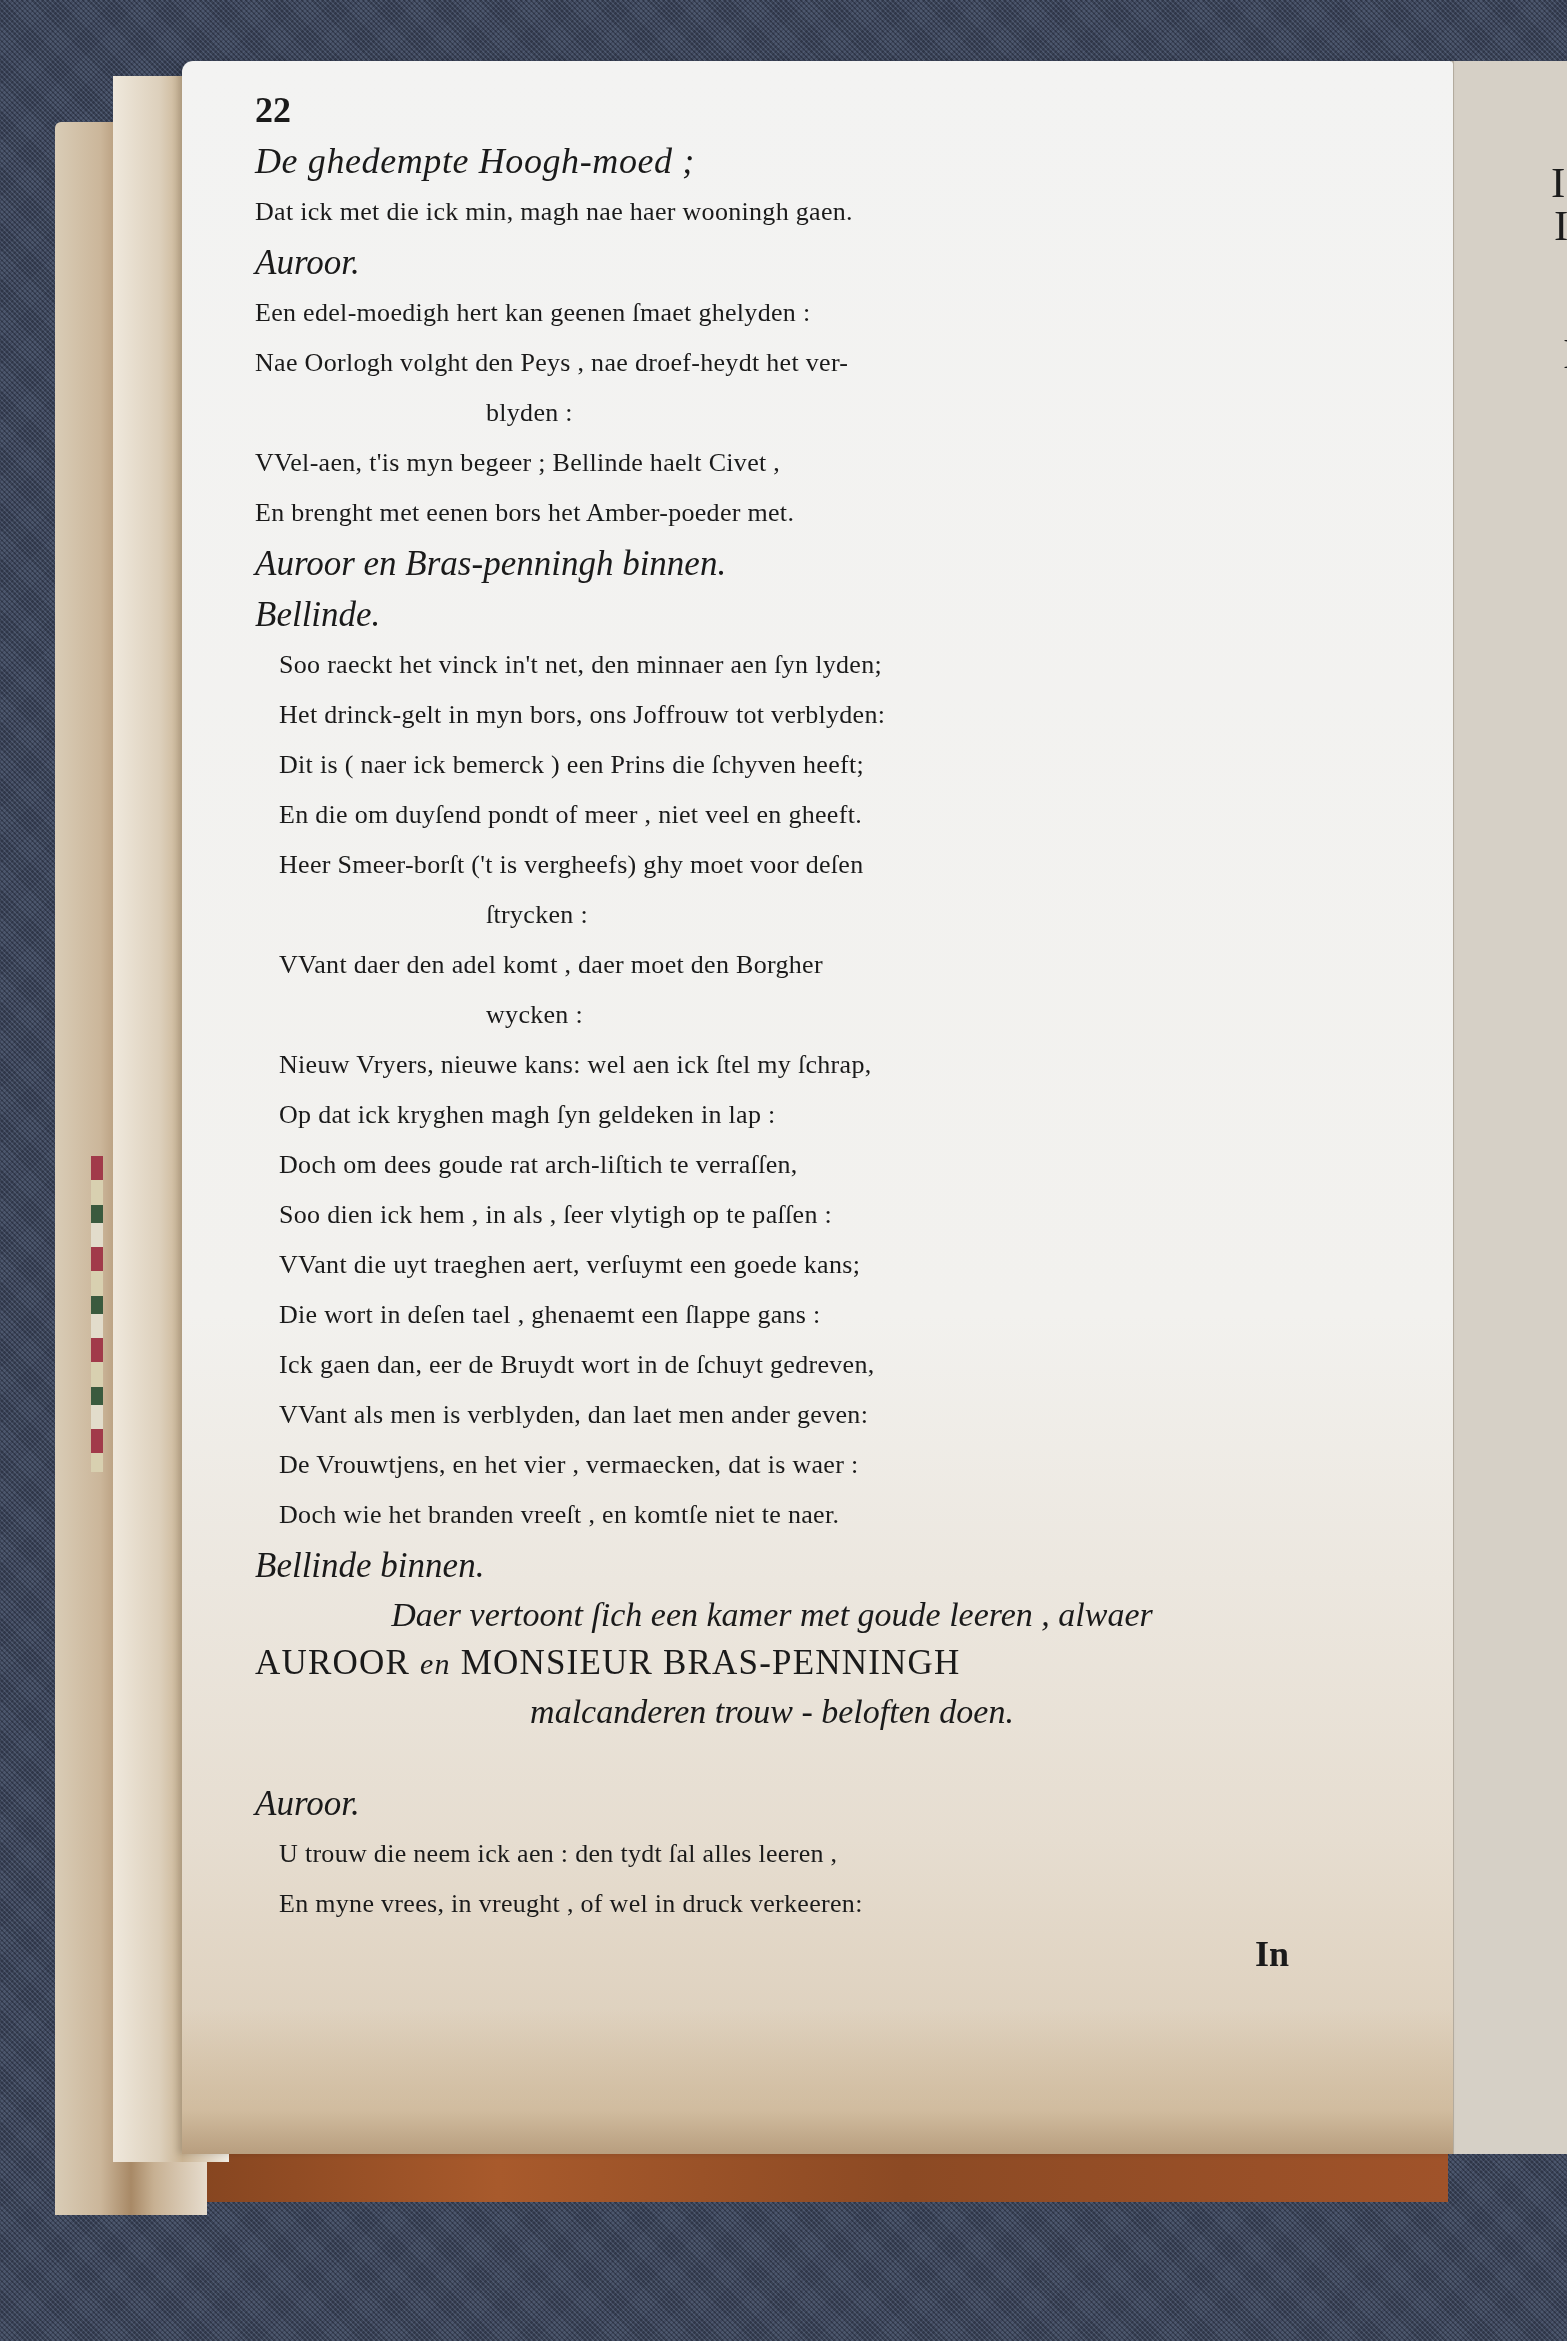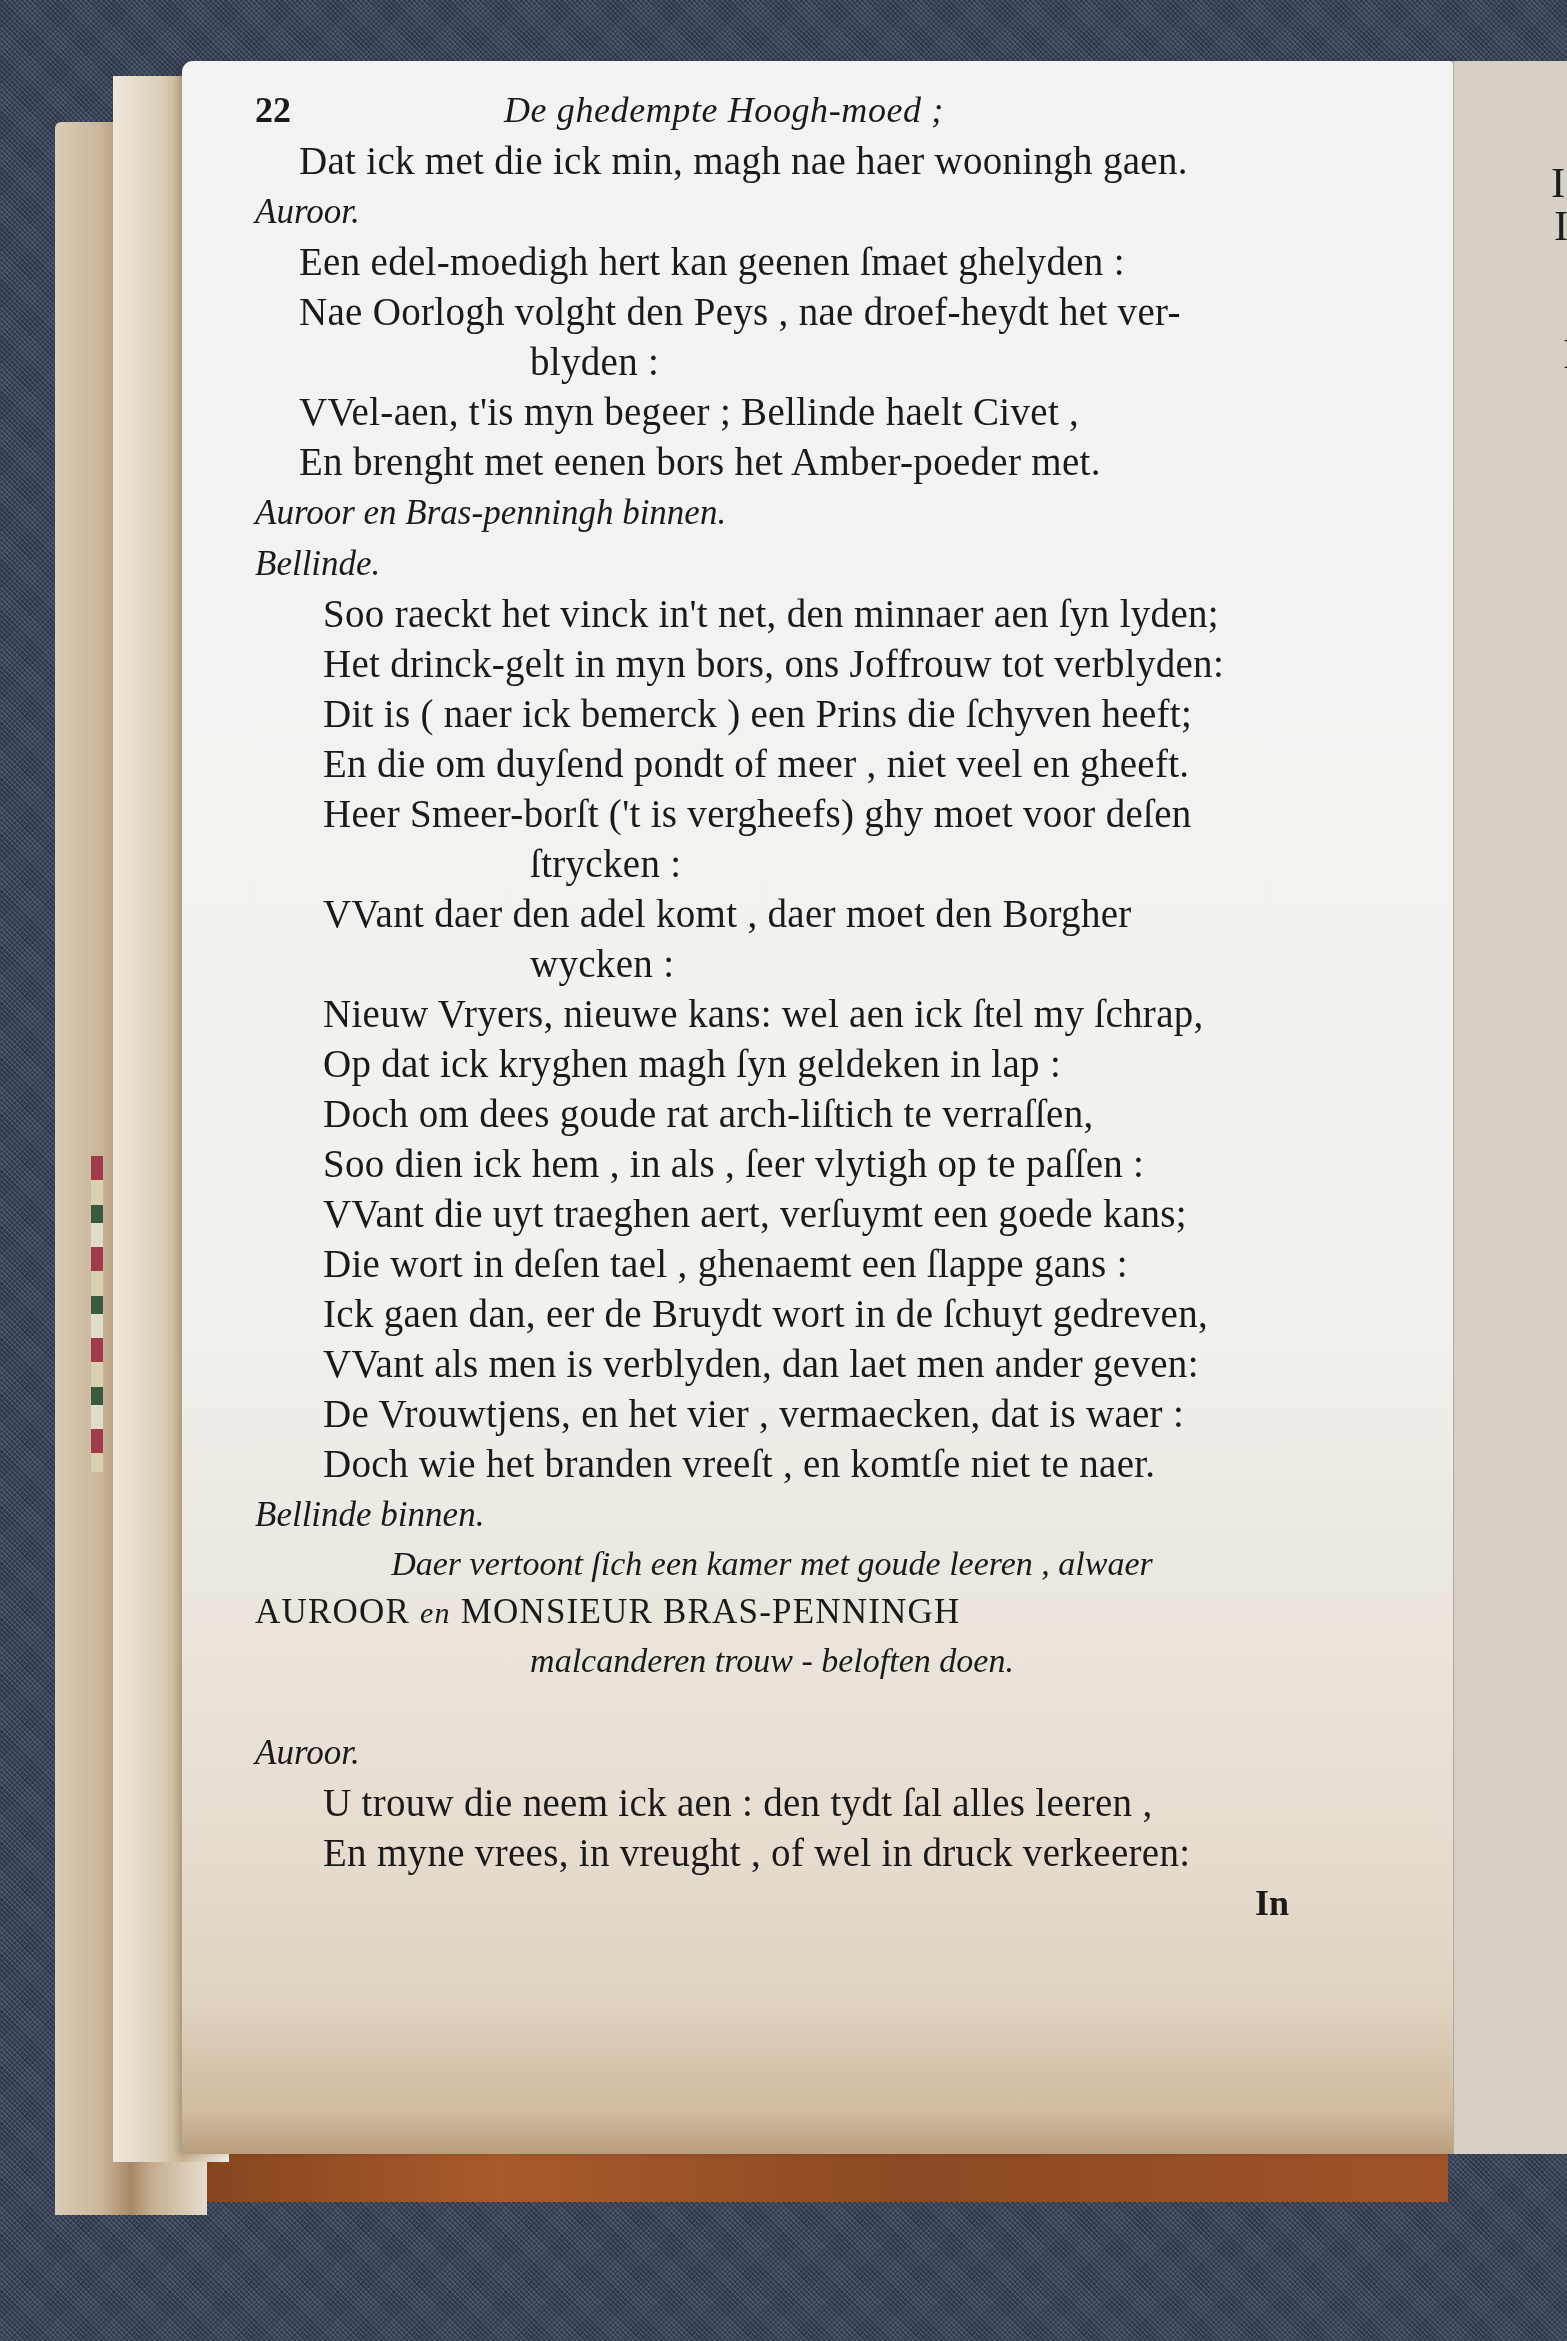--- a/index.html
+++ b/index.html
@@ -44,23 +44,23 @@
   }
   .torn-bottom {
     position:absolute; left:0; bottom:0; width:100%; height:146px;
     background: linear-gradient(180deg, rgba(210,190,160,0) 0%, rgba(200,175,140,0.55) 70%, rgba(170,140,105,0.7) 100%);
   }
   .text-block {
     position:absolute; left:255px; top:85px; width:1034px;
     color:#1a1a1a; font-family:"Liberation Serif", serif;
   }
   .ln {
-    font-size:39px; line-height:50px; white-space:nowrap; letter-spacing:0.3px;margin-left:44px;
+    font-size:26px; line-height:50px; white-space:nowrap; letter-spacing:0.3px;
   }
-  .running-head { display:flex; align-items:baseline; font-size:36px; line-height:51px; }
+  .running-head { display:flex; align-items:baseline; font-size:36px; line-height:51px;flex-direction:column; }
   .running-head .pageno { width:249px; font-weight:bold; }
   .running-head .title { font-style:italic; letter-spacing:0.6px; }
   .speaker { text-align:left; font-style:italic; font-size:35px; line-height:51px; padding-right:85px; }
   .speaker-r { text-align:left; font-style:italic; font-size:35px; line-height:51px; }
   .indent { padding-left:231px; }
   .v2 { padding-left:24px; }
   .stage-center { text-align:center; font-style:italic; font-size:34px; line-height:47px; }
   .caps-line { text-align:left; font-size:35px; line-height:49px; letter-spacing:1.2px; }
   .caps-line em { font-size:30px; }
   .catchword { text-align:right; font-weight:bold; font-size:36px; line-height:51px; }

